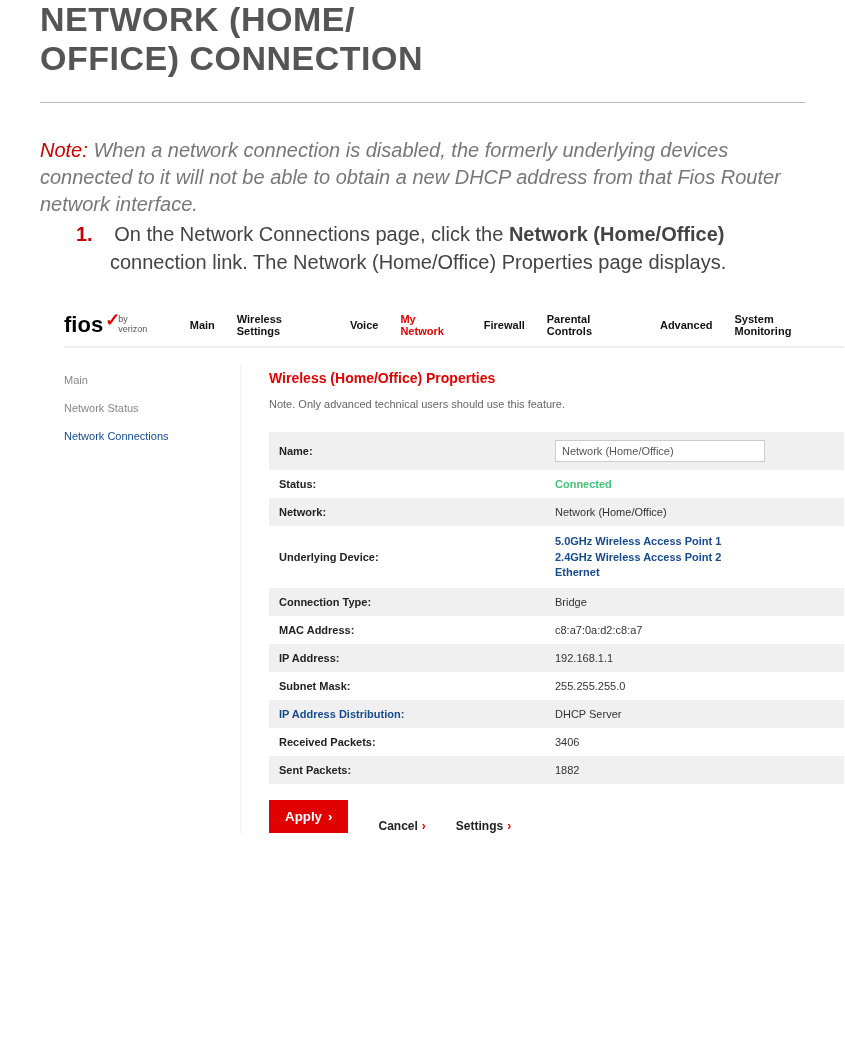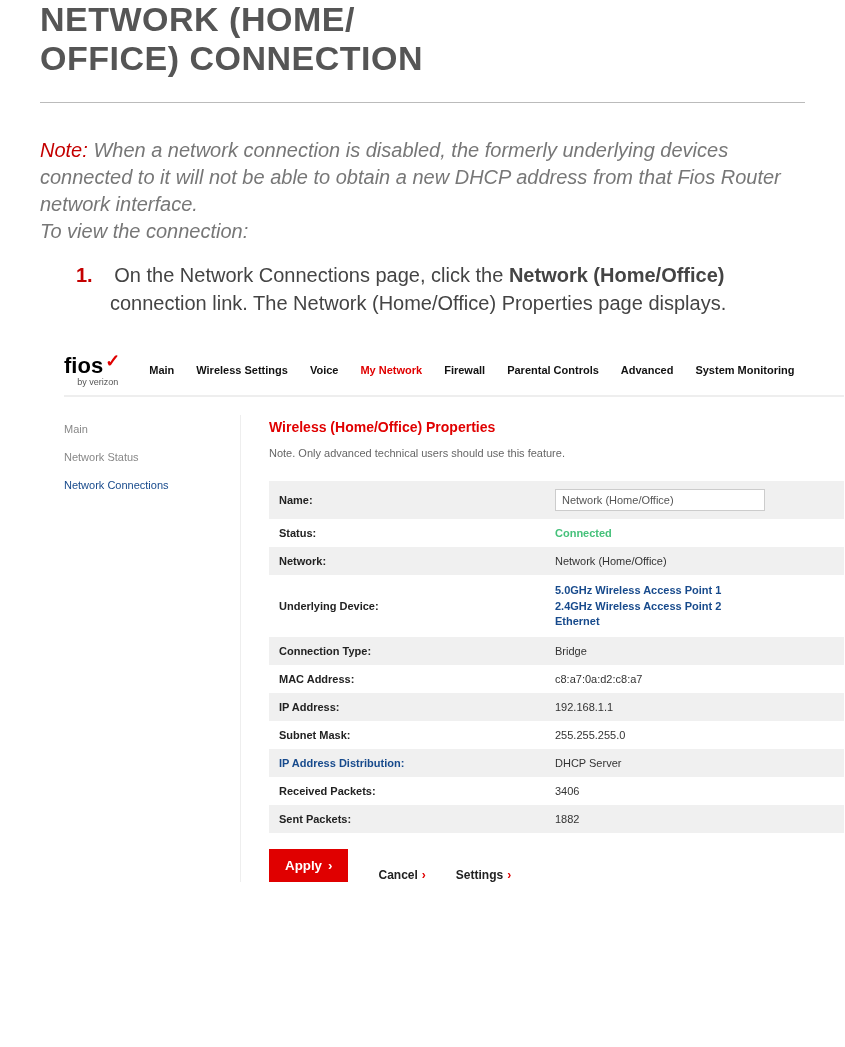--- a/index.html
+++ b/index.html
@@ -7,21 +7,21 @@
   .title{font-size:34px;font-weight:700;color:#555;letter-spacing:.5px;line-height:1.15;padding:0 0 24px 0}
   hr.sep{border:none;border-top:1px solid #bbb;margin:0 0 34px 0}
   .note{font-style:italic;font-size:20px;color:#777;line-height:1.35;margin-bottom:2px}
   .note-word{color:#c40000;font-style:italic}
   .intro{font-style:italic;font-size:20px;color:#777;margin-bottom:18px}
   .step{font-size:20px;color:#444;margin-left:70px;text-indent:-34px;line-height:1.4}
   .step-num{color:#c40000;font-weight:700;margin-right:16px}
   .bold-inline{font-weight:700}
   .screenshot{margin:30px 0 0 24px;width:780px;font-family:Arial,Helvetica,sans-serif}
   .topnav{display:flex;align-items:center;border-bottom:2px solid #eee;padding:6px 0 8px 0}
-  .logo{display:flex;flex-direction:column;align-items:flex-end;margin-right:20px}
+  .logo{display:flex;flex-direction:row;align-items:center;margin-right:20px}
   .logo-main{font-size:22px;font-weight:700;color:#000;position:relative}
   .logo-check{color:#e00000;font-size:18px;font-weight:700;position:relative;top:-6px;left:2px}
   .logo-sub{font-size:9px;color:#555;margin-top:-2px}
   .nav-item{font-size:11px;font-weight:700;margin:0 11px;color:#111;cursor:pointer}
   .nav-item.active{color:#e00000}
   .body-row{display:flex;margin-top:18px}
   .sidebar{width:170px;border-right:1px solid #eee;padding-right:6px}
   .side-item{font-size:11px;color:#888;padding:8px 0;cursor:pointer}
   .side-item.active{color:#174a8c;font-weight:400}
   .content{flex:1;padding-left:28px}
@@ -45,21 +45,20 @@
 </head>
 <body>
 
 <div class="page">
   <div class="title">NETWORK (HOME/<br>OFFICE) CONNECTION</div>
   <hr class="sep">
   <div class="note">
     <span class="note-word">Note:</span>
     <span>When a network connection is disabled, the formerly underlying devices connected to it will not be able to obtain a new DHCP address from that Fios Router network interface.</span>
   </div>
-  <div class="intro">To view the connection:</div>
   <div class="step">
     <span class="step-num">1.</span>
     <span>On the Network Connections page, click the </span><span class="bold-inline">Network (Home/Office)</span><span> connection link. The Network (Home/Office) Properties page displays.</span>
   </div>
 
   <div class="screenshot">
     <div class="topnav">
       <div class="logo">
         <span class="logo-main">
           <span>fios</span><span class="logo-check">✓</span>

